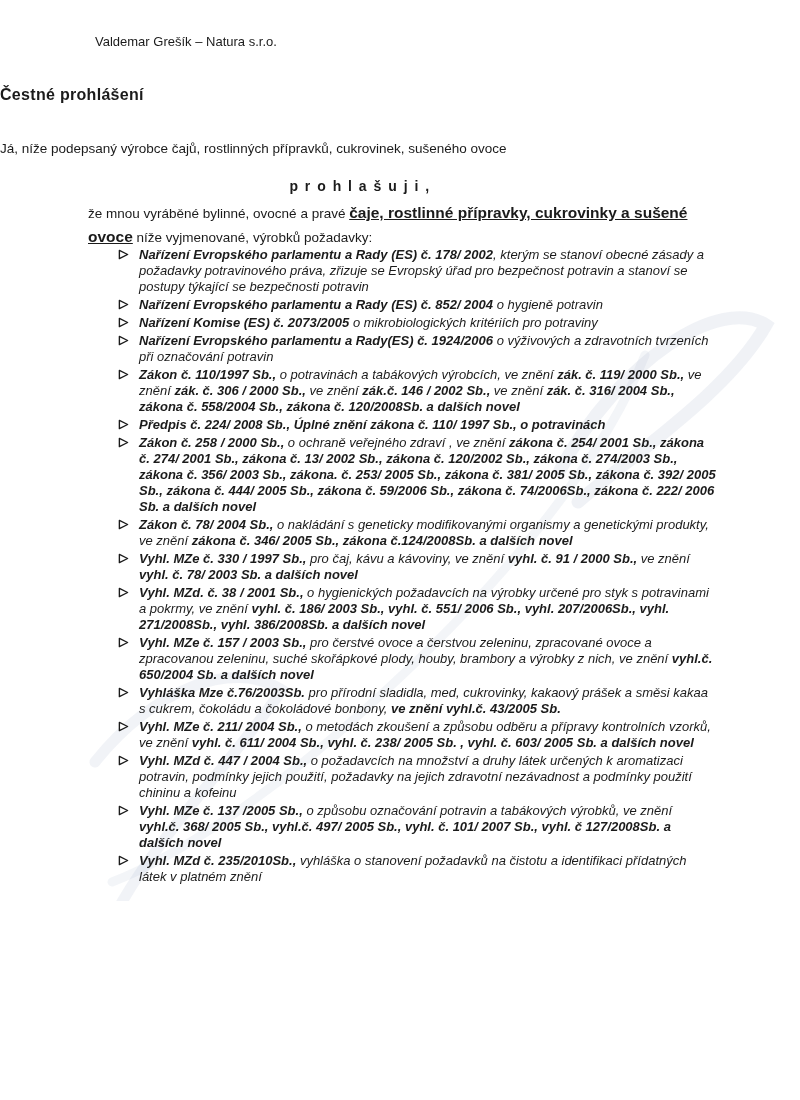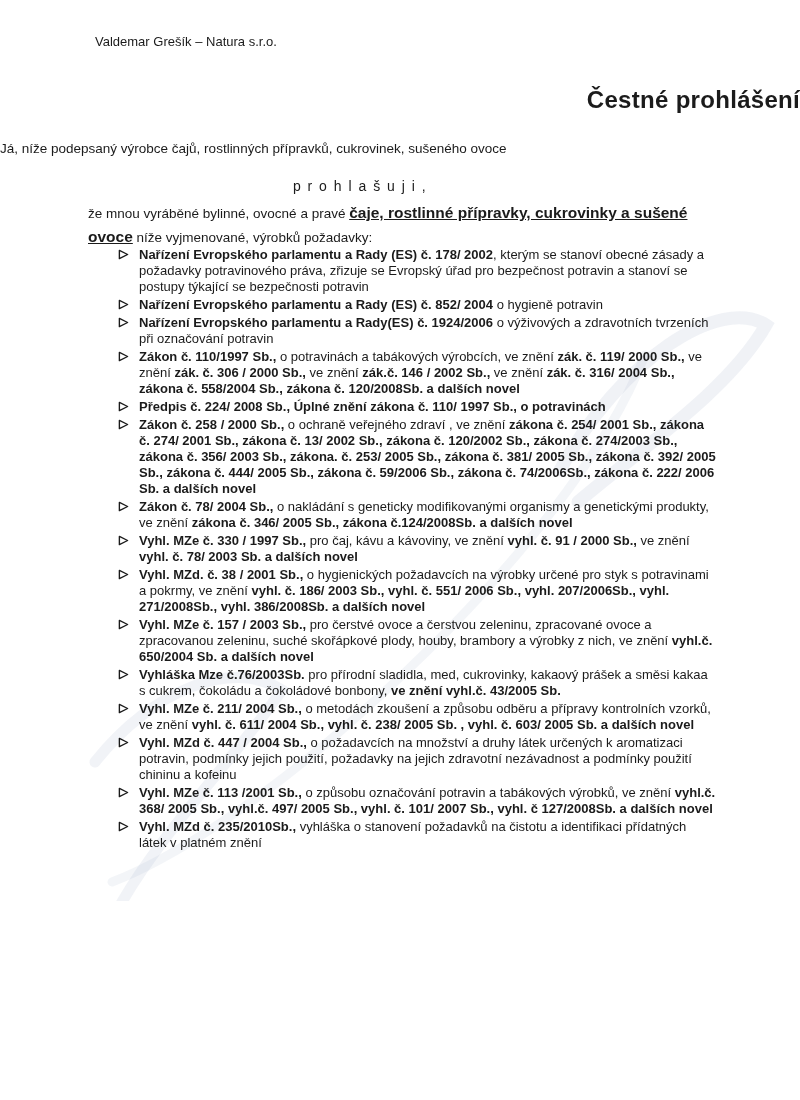--- a/index.html
+++ b/index.html
@@ -26,40 +26,40 @@
     top: 33px;
     left: 95px;
     font-size: 13px;
     line-height: 17px;
   }
   .title {
     position: absolute;
     top: 86px;
     left: 0;
     width: 100%;
-    text-align: right;
-    font-size: 24px;
+    text-align: left;
+    font-size: 16px;
     font-weight: bold;
     letter-spacing: 0.3px;
   }
   .intro {
     position: absolute;
     top: 141px;
     left: 0;
     width: 100%;
     font-size: 13.5px;
   }
   .declare {
     position: absolute;
     top: 178px;
     left: 0;
     width: 720px;
     text-align: center;
     font-size: 14px;
-    font-weight: normal;
+    font-weight: bold;
     letter-spacing: 1.5px;
   }
   .lead {
     position: absolute;
     top: 201px;
     left: 88px;
     width: 644px;
     font-size: 13.5px;
     line-height: 23px;
   }
@@ -77,21 +77,21 @@
     font-size: 13px;
     line-height: 16px;
     margin-bottom: 2px;
   }
   .bullet {
     flex: none;
     width: 14px;
     padding-top: 2px;
     line-height: 1;
   }
-  .li-text { flex: 1; }
+  .li-text { flex: 1; font-style: italic; }
   .b { font-weight: bold; }
   .u { text-decoration: underline; }
   .footer {
     position: absolute;
     top: 1053px;
     left: 0;
     width: 100%;
     text-align: left;
     font-size: 12px;
   }
@@ -129,20 +129,26 @@
       <div class="li">
         <span class="bullet"><svg width="11" height="11" viewBox="0 0 12 12">
             <path d="M1.5 1.5 L10.5 6 L1.5 10.5 Z" fill="#ffffff" stroke="#1b1b1b" stroke-width="1.5" stroke-linejoin="round"></path>
           </svg></span>
         <span class="li-text"><span class="b ">Nařízení Evropského parlamentu a Rady (ES) č. 852/ 2004</span><span class=""> o hygieně potravin</span></span>
       </div>
       <div class="li">
         <span class="bullet"><svg width="11" height="11" viewBox="0 0 12 12">
             <path d="M1.5 1.5 L10.5 6 L1.5 10.5 Z" fill="#ffffff" stroke="#1b1b1b" stroke-width="1.5" stroke-linejoin="round"></path>
           </svg></span>
+        <span class="li-text"><span class="b ">Nařízení Komise (ES) č. 2073/2005</span><span class=""> o mikrobiologických kritériích pro potraviny</span></span>
+      </div>
+      <div class="li">
+        <span class="bullet"><svg width="11" height="11" viewBox="0 0 12 12">
+            <path d="M1.5 1.5 L10.5 6 L1.5 10.5 Z" fill="#ffffff" stroke="#1b1b1b" stroke-width="1.5" stroke-linejoin="round"></path>
+          </svg></span>
         <span class="li-text"><span class="b ">Nařízení Evropského parlamentu a Rady(ES) č. 1924/2006</span><span class=""> o výživových a zdravotních tvrzeních při označování potravin</span></span>
       </div>
       <div class="li">
         <span class="bullet"><svg width="11" height="11" viewBox="0 0 12 12">
             <path d="M1.5 1.5 L10.5 6 L1.5 10.5 Z" fill="#ffffff" stroke="#1b1b1b" stroke-width="1.5" stroke-linejoin="round"></path>
           </svg></span>
         <span class="li-text"><span class="b ">Zákon č. 110/1997 Sb.,</span><span class=""> o potravinách a tabákových výrobcích, ve znění </span><span class="b ">zák. č. 119/ 2000 Sb.,</span><span class=""> ve znění </span><span class="b ">zák. č. 306 / 2000 Sb.,</span><span class=""> ve znění </span><span class="b ">zák.č. 146 / 2002 Sb.,</span><span class=""> ve znění </span><span class="b ">zák. č. 316/ 2004 Sb., zákona č. 558/2004 Sb., zákona č. 120/2008Sb. a dalších novel</span></span>
       </div>
       <div class="li">
         <span class="bullet"><svg width="11" height="11" viewBox="0 0 12 12">
@@ -195,21 +201,21 @@
       <div class="li">
         <span class="bullet"><svg width="11" height="11" viewBox="0 0 12 12">
             <path d="M1.5 1.5 L10.5 6 L1.5 10.5 Z" fill="#ffffff" stroke="#1b1b1b" stroke-width="1.5" stroke-linejoin="round"></path>
           </svg></span>
         <span class="li-text"><span class="b ">Vyhl. MZd č. 447 / 2004 Sb.,</span><span class=""> o požadavcích na množství a druhy látek určených k aromatizaci potravin, podmínky jejich použití, požadavky na jejich zdravotní nezávadnost a podmínky použití chininu a kofeinu</span></span>
       </div>
       <div class="li">
         <span class="bullet"><svg width="11" height="11" viewBox="0 0 12 12">
             <path d="M1.5 1.5 L10.5 6 L1.5 10.5 Z" fill="#ffffff" stroke="#1b1b1b" stroke-width="1.5" stroke-linejoin="round"></path>
           </svg></span>
-        <span class="li-text"><span class="b ">Vyhl. MZe č. 113 /2001 Sb.,</span><span class=""> o způsobu označování potravin a tabákových výrobků, ve znění </span><span class="b ">vyhl.č. 368/ 2005 Sb., vyhl.č. 497/ 2005 Sb., vyhl. č. 101/ 2007 Sb., vyhl. č 127/2008Sb. a dalších novel</span></span>
+        <span class="li-text"><span class="b ">Vyhl. MZe č. 137 /2005 Sb.,</span><span class=""> o způsobu označování potravin a tabákových výrobků, ve znění </span><span class="b ">vyhl.č. 368/ 2005 Sb., vyhl.č. 497/ 2005 Sb., vyhl. č. 101/ 2007 Sb., vyhl. č 127/2008Sb. a dalších novel</span></span>
       </div>
       <div class="li">
         <span class="bullet"><svg width="11" height="11" viewBox="0 0 12 12">
             <path d="M1.5 1.5 L10.5 6 L1.5 10.5 Z" fill="#ffffff" stroke="#1b1b1b" stroke-width="1.5" stroke-linejoin="round"></path>
           </svg></span>
         <span class="li-text"><span class="b ">Vyhl. MZd č. 235/2010Sb.,</span><span class=""> vyhláška o stanovení požadavků na čistotu a identifikaci přídatných látek v platném znění</span></span>
       </div>
     </div>
 
   <div class="footer">Strana 1 (celkem 2)</div>

